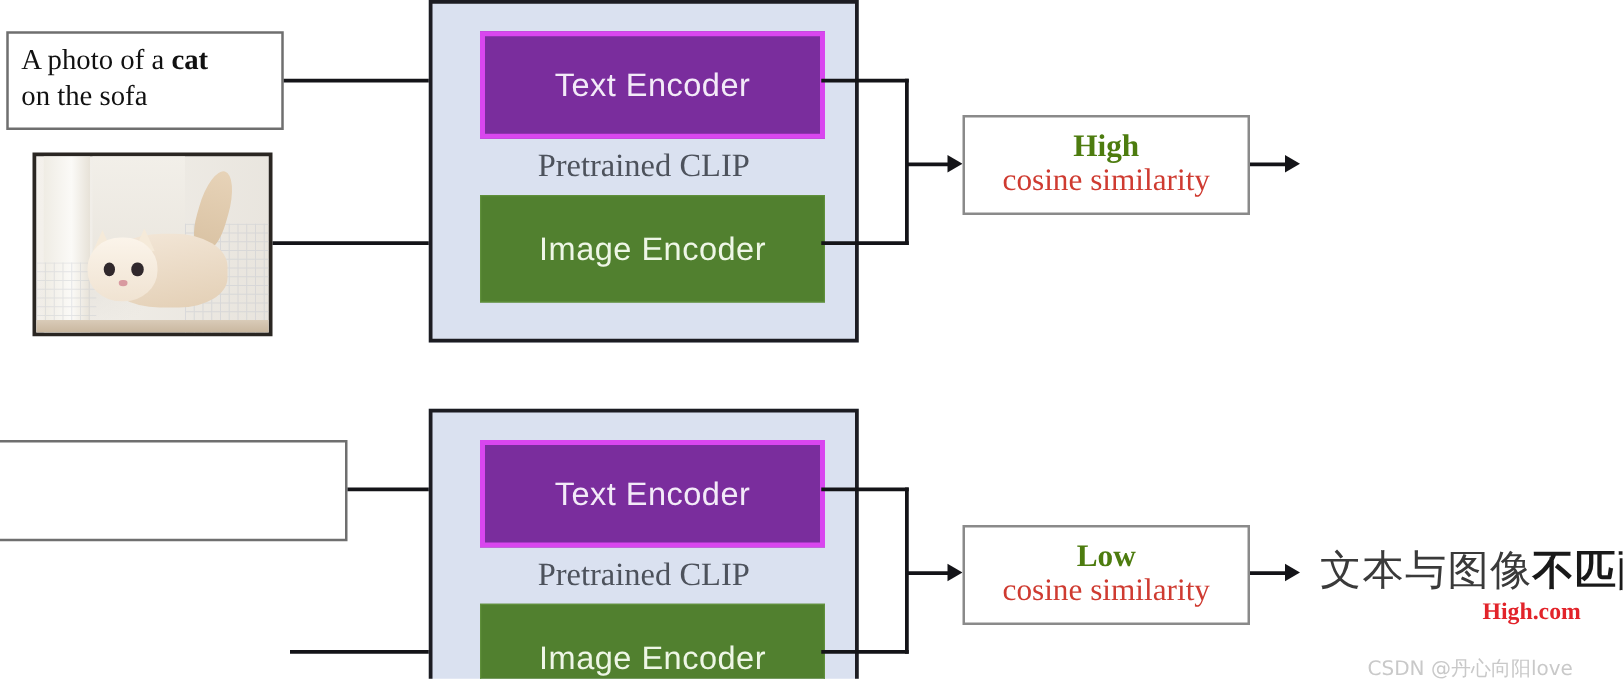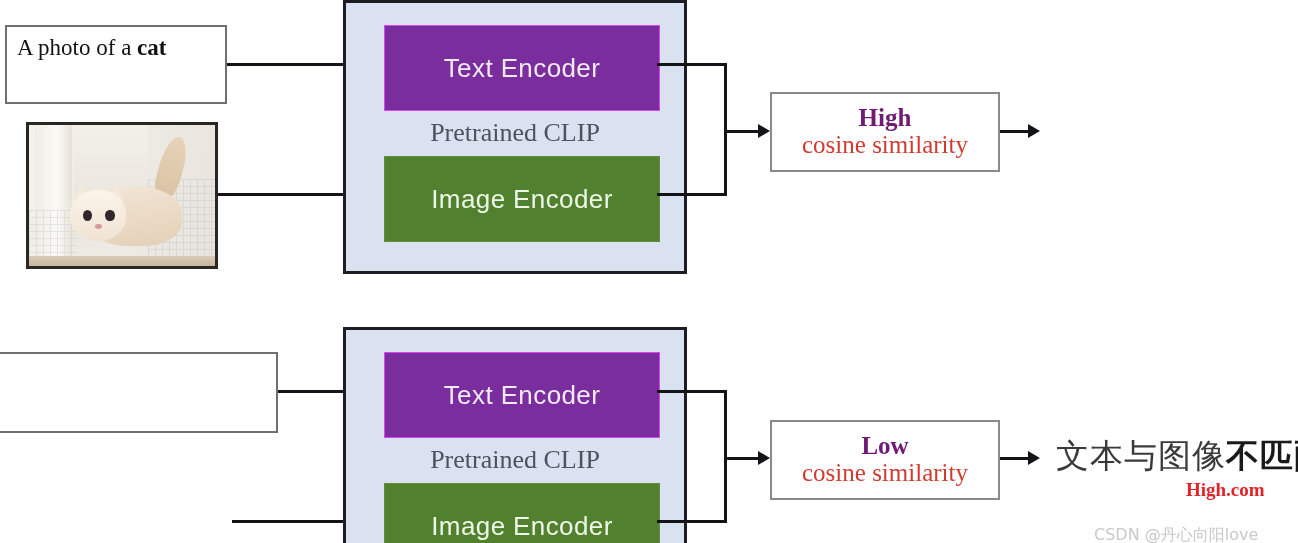--- a/index.html
+++ b/index.html
@@ -32,40 +32,40 @@
     border:3px solid #1c1c22;
     box-sizing:border-box;
   }
   .enc-box{
     box-sizing:border-box;
     display:flex;align-items:center;justify-content:center;
     font-family:"Liberation Sans", sans-serif;
     font-weight:400;
     letter-spacing:.4px;
   }
-  .enc-text{background:#7a2d9d;color:#f3eaf8;border:1px solid #d946ef;}
+  .enc-text{background:#7a2d9d;color:#f3eaf8;border:4px solid #d946ef;}
   .enc-image{background:#51802f;color:#eef6e6;border:1px solid #5f8f3b;}
   .clip-caption{
     font-family:"Liberation Serif", serif;
     color:#4d525c;
     text-align:center;
     width:100%;
     white-space:nowrap;
   }
 
   
   .sim-box{
     box-sizing:border-box;
     border:2px solid #8a8a8a;
     background:#ffffff;
     text-align:center;
     font-family:"Liberation Serif", serif;
     display:flex;flex-direction:column;align-items:center;justify-content:center;
   }
-  .sim-level{font-weight:bold;color:#701a75;line-height:1.05;}
+  .sim-level{font-weight:bold;color:#4d7c0f;line-height:1.05;}
   .sim-metric{color:#cf3b31;line-height:1.1;}
 
   
   .cn-result{
     font-family:"DejaVu Sans", sans-serif;
     color:#3a3a3a;
     white-space:nowrap;
     letter-spacing:1px;
   }
   .cn-result .strong{font-weight:bold;color:#191919;}
@@ -139,20 +139,21 @@
 </style>
 </head>
 <body>
 
 <div class="stage">
 
   <div class="abs prompt-box" style="left:5px;top:25px;width:222px;height:79px;font-size:23px;">
     <div class="ln">
       <span>A photo of a </span><b>cat</b><span></span>
     </div>
+    <div class="ln">on the sofa</div>
   </div>
 
   <div class="abs photo photo-cat-sofa" style="left:26px;top:122px;width:192px;height:147px;">
     <div class="ps-wall"></div>
     <div class="ps-curtain"></div>
     <div class="ps-mesh"></div>
     <div class="ps-mesh2"></div>
     <div class="ps-tail"></div>
     <div class="ps-body"></div>
     <div class="ps-ear-l"></div>

